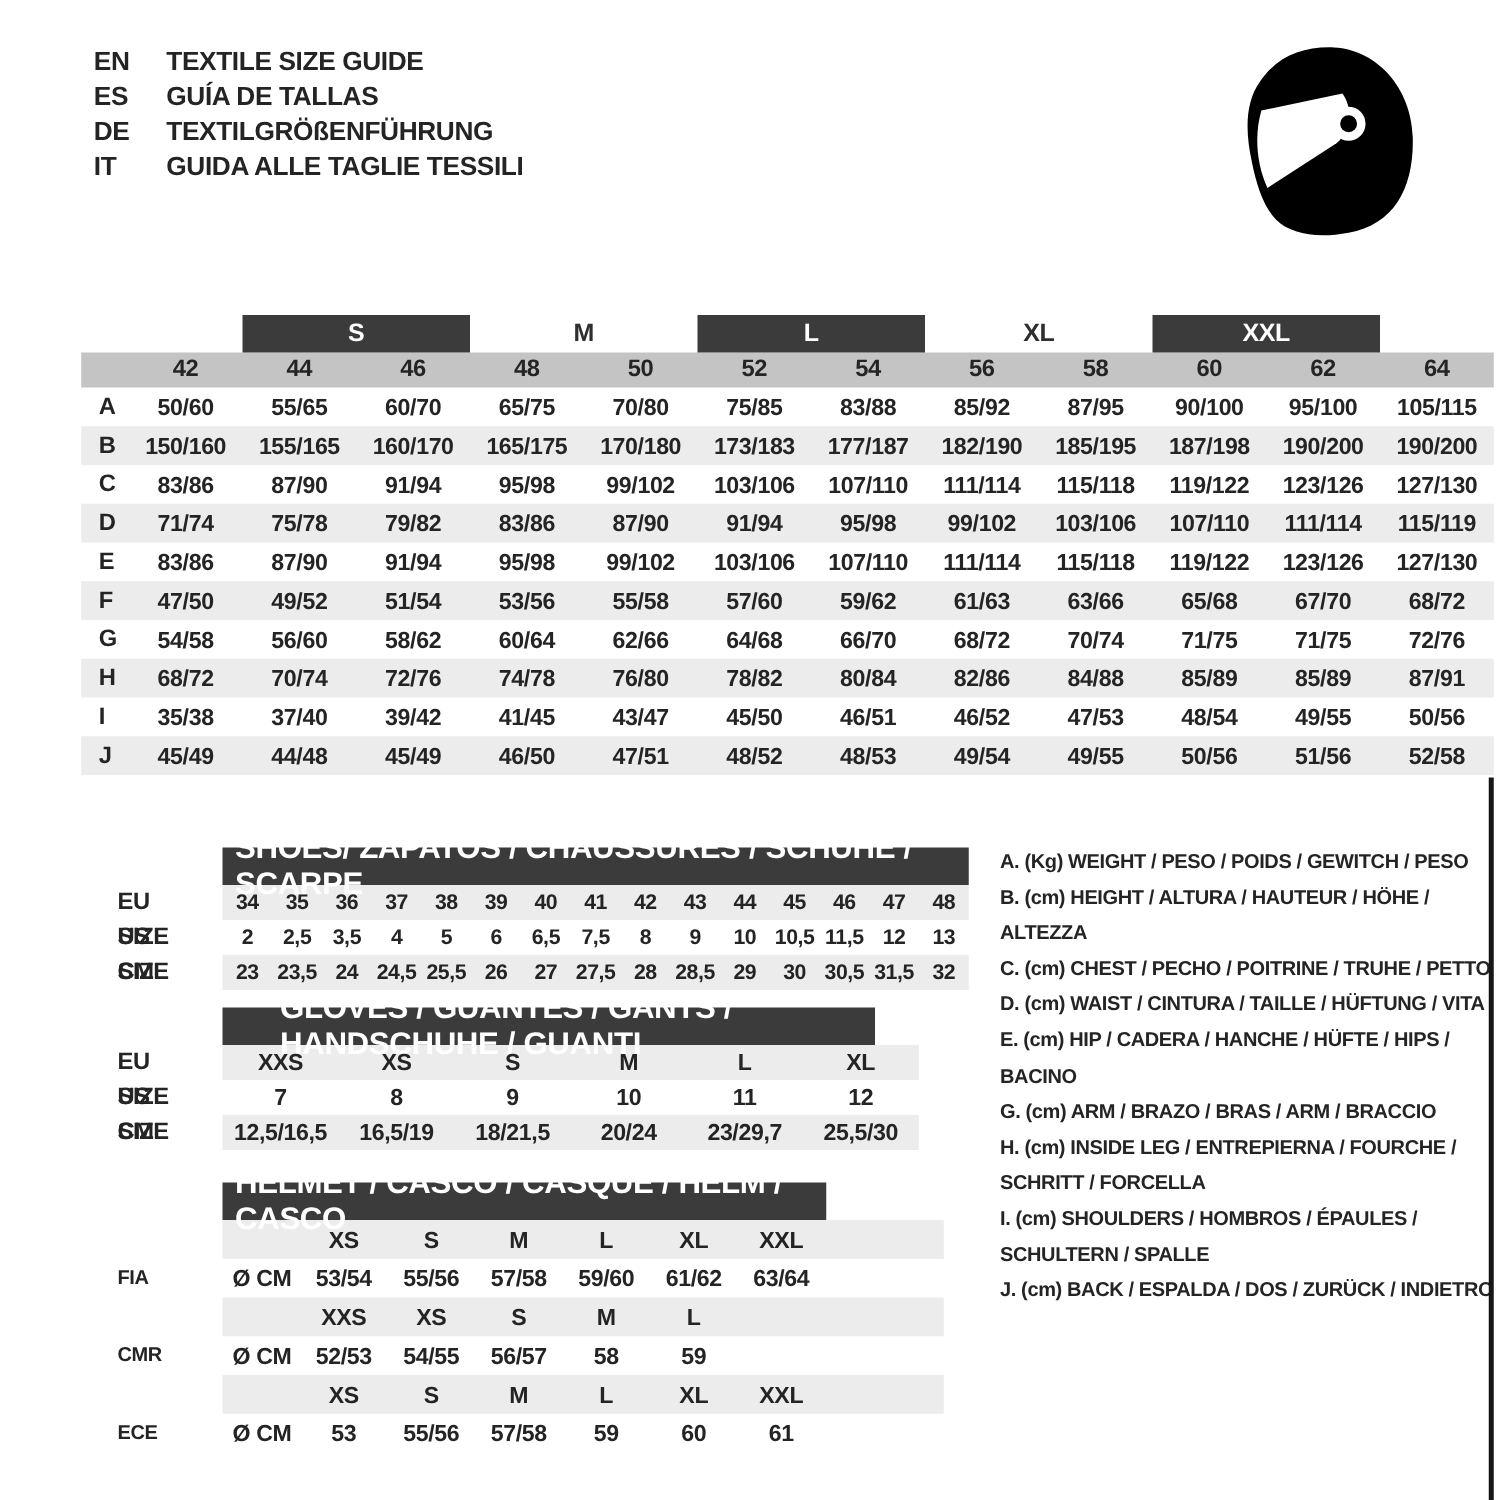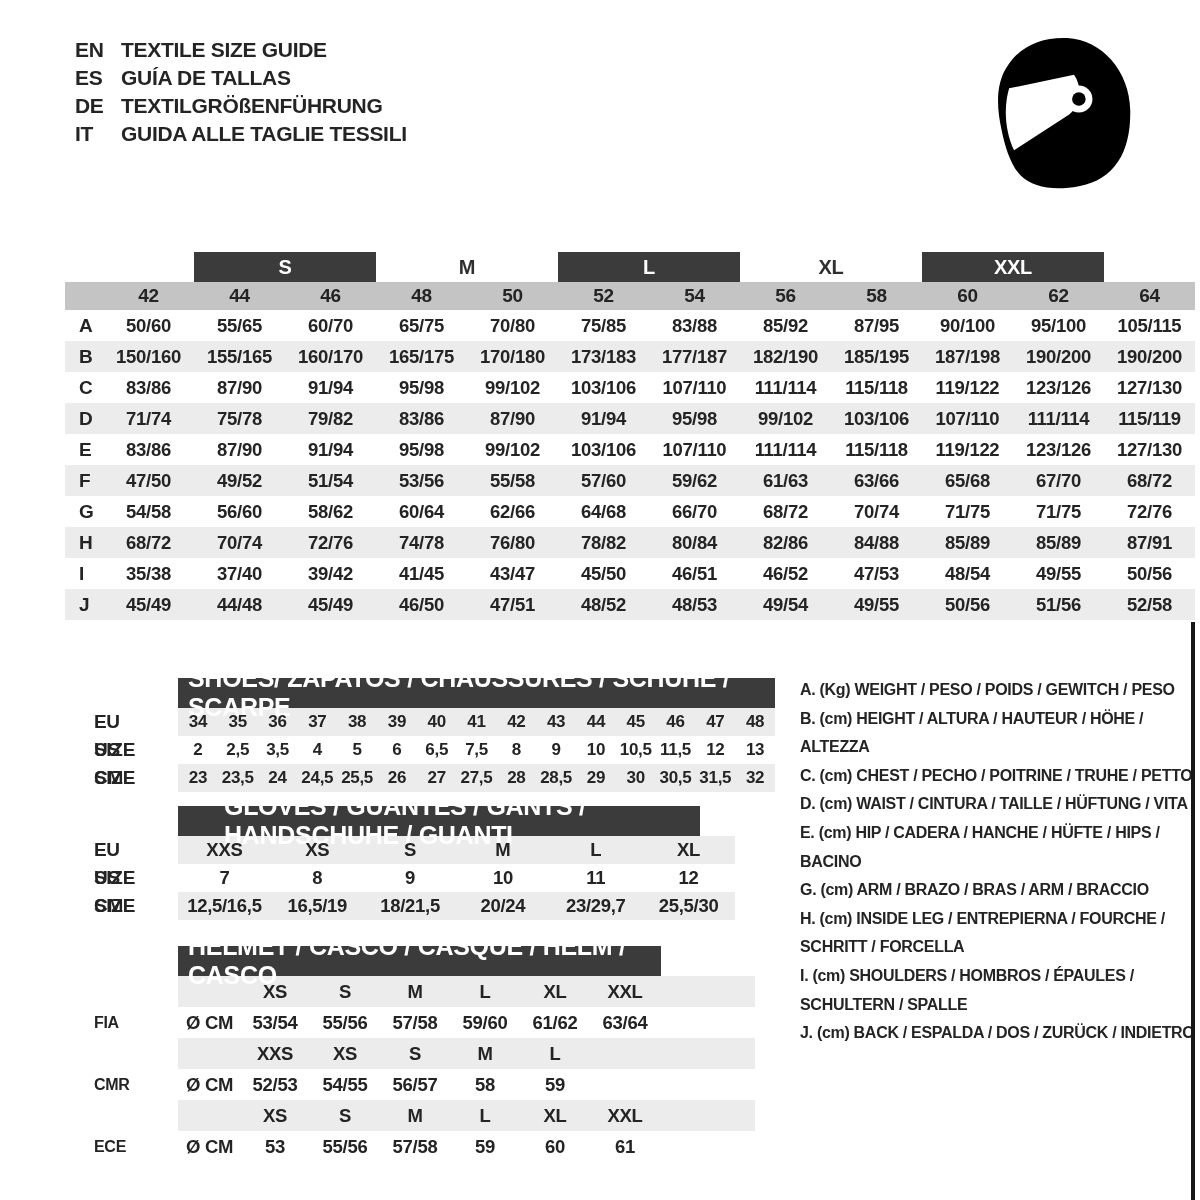--- a/index.html
+++ b/index.html
@@ -3,21 +3,21 @@
 <meta charset="utf-8">
 <style>
   html,body { margin:0; padding:0; }
   body {
     width:1200px; height:1200px; position:relative; background:#ffffff;
     font-family:"Liberation Sans", sans-serif; font-weight:bold; color:#242424;
     letter-spacing:-0.3px; overflow:hidden;
   }
   
   .lang-block { position:absolute; left:75px; top:36px; }
-  .lang-row { display:flex; line-height:28px; font-size:21px; }
+  .lang-row { display:flex; line-height:28px; font-size:21px;gap:12px; }
   .lang-code { width:46px; flex:0 0 46px; }
   
   .helmet-logo { position:absolute; left:982px; top:32px; width:155px; height:165px; }
   
   .size-table { position:absolute; left:65px; top:252px; width:1130px; }
   .grid13 { display:grid; grid-template-columns:38px repeat(12,1fr); }
   .group-row { height:30px; }
   .size-group { display:flex; align-items:center; justify-content:center; font-size:20px; color:#2f2f2f; }
   .size-group.dark { background:#3b3b3b; color:#ffffff; }
   .num-row { background:#c4c4c4; height:28px; font-size:19px; }

